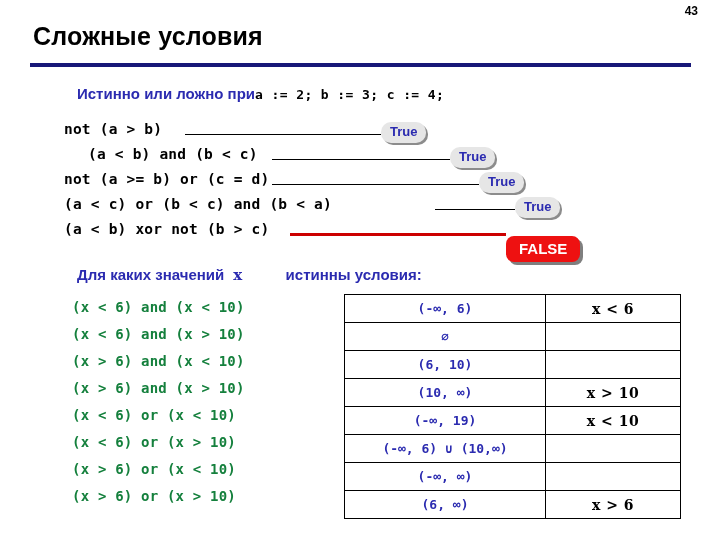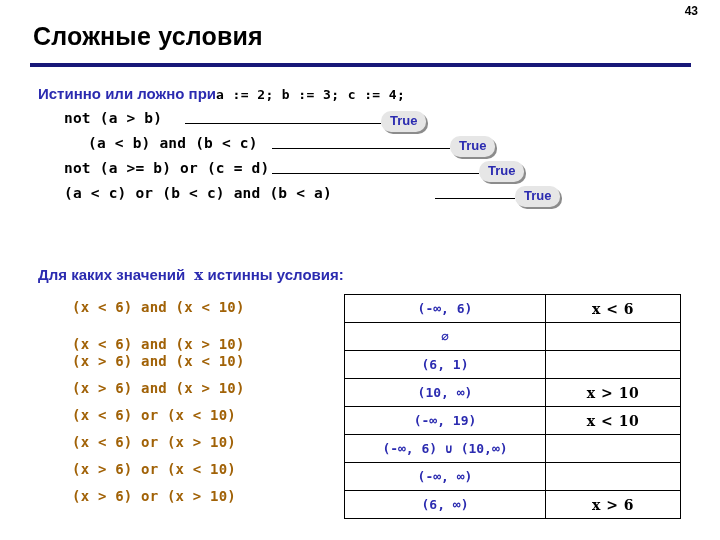--- a/index.html
+++ b/index.html
@@ -55,35 +55,36 @@
     left: 38px;
     top: 85px;
     white-space: nowrap;
     font-size: 15px;
   }
   .q-label {
     font-family: "Liberation Sans", sans-serif;
     font-weight: bold;
     color: #2b2bb0;
     font-size: 15px;
+    margin-left: 39px;
   }
   .q-code {
     font-family: "DejaVu Sans Mono", monospace;
     font-weight: bold;
     color: #000000;
     font-size: 13px;
     letter-spacing: 0.4px;
     text-align: center;
   }
 
   
   #expr-list {
     position: absolute;
     left: 0px;
-    top: 108px;
+    top: 119px;
     width: 720px;
     height: 135px;
   }
   .expr-row {
     position: absolute;
     left: 0;
     width: 720px;
     height: 25px;
   }
   .expr-text {
@@ -158,21 +159,21 @@
     left: 0;
     top: 296px;
     width: 340px;
   }
   .lower-expr {
     position: absolute;
     left: 72px;
     font-family: "DejaVu Sans Mono", monospace;
     font-size: 14px;
     font-weight: bold;
-    color: #a16207;
+    color: #15803d;
     letter-spacing: 0.2px;
     white-space: nowrap;
     height: 27px;
     line-height: 22px;
   }
 
   
   #answer-table {
     position: absolute;
     left: 344px;
@@ -237,50 +238,55 @@
     <span class="leader" style="left:272px; width:207px;"></span>
     <span class="callout true" style="left:479px; top:3px;">True</span>
   </div>
 
   <div class="expr-row" style="top:75px;">
     <span class="expr-text">(a &lt; c) or (b &lt; c) and (b &lt; a)</span>
     <span class="leader" style="left:435px; width:80px;"></span>
     <span class="callout true" style="left:515px; top:3px;">True</span>
   </div>
 
+  <div class="expr-row" style="top:100px;">
+    <span class="expr-text">(a &lt; b) xor not (b &gt; c)</span>
+    <span class="leader red" style="left:290px; width:216px;"></span>
+    <span class="callout false" style="left:506px; top:17px;">FALSE</span>
+  </div>
 
 </div>
 
 <div id="question-two">
   <span class="q-label">Для каких значений</span><span>&nbsp;&nbsp;</span><span class="var-x">x</span><span>&nbsp;</span><span class="q-label">истинны условия:</span>
 </div>
 
 <div id="lower-expr-list">
   <div class="lower-expr" style="top:0px;">(x &lt; 6) and (x &lt; 10)</div>
-  <div class="lower-expr" style="top:37px;">(x &lt; 6) and (x &gt; 10)</div>
+  <div class="lower-expr" style="top:27px;">(x &lt; 6) and (x &gt; 10)</div>
   <div class="lower-expr" style="top:54px;">(x &gt; 6) and (x &lt; 10)</div>
   <div class="lower-expr" style="top:81px;">(x &gt; 6) and (x &gt; 10)</div>
   <div class="lower-expr" style="top:108px;">(x &lt; 6) or (x &lt; 10)</div>
   <div class="lower-expr" style="top:135px;">(x &lt; 6) or (x &gt; 10)</div>
   <div class="lower-expr" style="top:162px;">(x &gt; 6) or (x &lt; 10)</div>
   <div class="lower-expr" style="top:189px;">(x &gt; 6) or (x &gt; 10)</div>
 </div>
 
 <table id="answer-table">
   <tbody>
     <tr>
       <td class="col-interval">(-∞, 6)</td>
       <td class="col-simple">x &lt; 6</td>
     </tr>
     <tr>
       <td class="col-interval">∅</td>
       <td class="col-simple"></td>
     </tr>
     <tr>
-      <td class="col-interval">(6, 1)</td>
+      <td class="col-interval">(6, 10)</td>
       <td class="col-simple"></td>
     </tr>
     <tr>
       <td class="col-interval">(10, ∞)</td>
       <td class="col-simple">x &gt; 10</td>
     </tr>
     <tr>
       <td class="col-interval">(-∞, 19)</td>
       <td class="col-simple">x &lt; 10</td>
     </tr>

